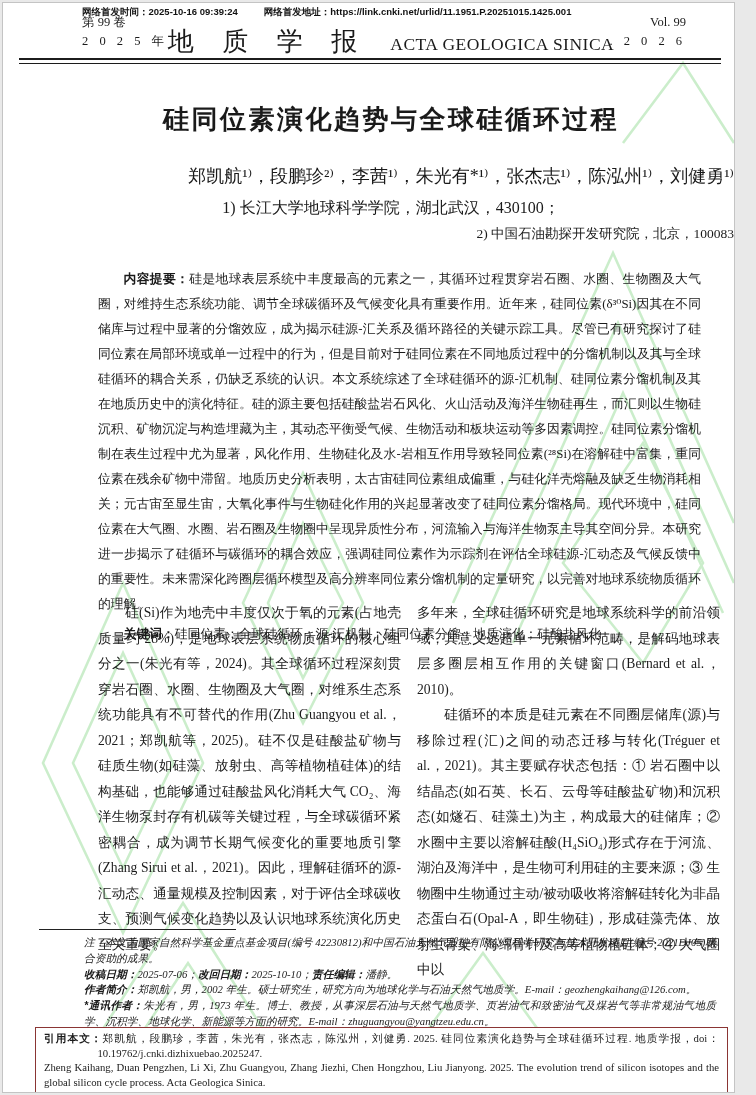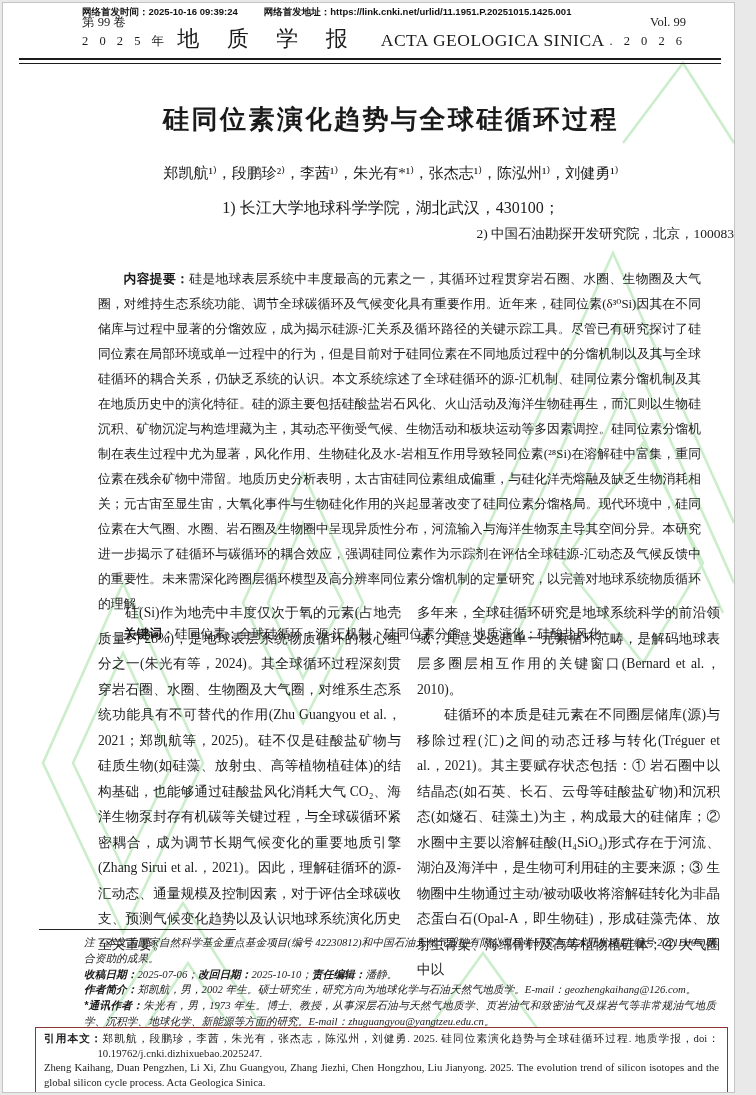--- a/index.html
+++ b/index.html
@@ -17,27 +17,27 @@
   .layer{position:absolute;z-index:1;padding-left:45px;}
   
   .prepub{top:3px;left:34px;right:10px;font-size:9.5px;
     font-family:"Liberation Sans","DejaVu Sans",sans-serif;font-weight:700;color:#111;
     display:flex;gap:26px;white-space:nowrap;}
   .volcn{top:10px;left:34px;font-size:12.5px;line-height:19px;}
   .volcn .sp{letter-spacing:4px;}
   .volen{top:10px;right:48px;font-size:12.5px;line-height:19px;text-align:right;}
   .volen .sp{letter-spacing:4px;}
   .jt{top:21px;left:0;right:0;text-align:center;white-space:nowrap;}
-  .jt .cn{font-size:22px;letter-spacing:11px;font-weight:400;}
+  .jt .cn{font-size:26px;letter-spacing:11px;font-weight:400;}
   .jt .en{font-size:17.5px;letter-spacing:.5px;margin-left:22px;}
   .double-rule{top:55px;left:16px;right:13px;height:3px;
     border-top:2.5px solid #1c1c1c;border-bottom:1.5px solid #1c1c1c;}
   
   .title{top:99px;left:0;right:0;text-align:center;font-size:26px;font-weight:700;letter-spacing:2.5px;}
-  .authors{top:161px;left:0;right:0;text-align:center;font-size:15px;}
+  .authors{top:161px;left:0;right:0;text-align:right;font-size:18px;}
   .affil1{top:195px;left:0;right:0;text-align:center;font-size:16px;}
   .affil2{top:222px;left:0;right:0;text-align:right;font-size:13.5px;}
   
   .abs-block{top:263px;left:50px;right:33px;}
   .abs-block p{margin:0;font-size:12.8px;line-height:25px;text-align:justify;text-indent:2em;}
   .abs-block .kw{margin-top:4px;}
   .lbl{font-weight:700;font-family:"Liberation Sans","DejaVu Sans",sans-serif;}
   
   .body-cols{top:597px;left:50px;right:14px;display:flex;gap:16px;}
   .col{flex:1 1 0;min-width:0;}

